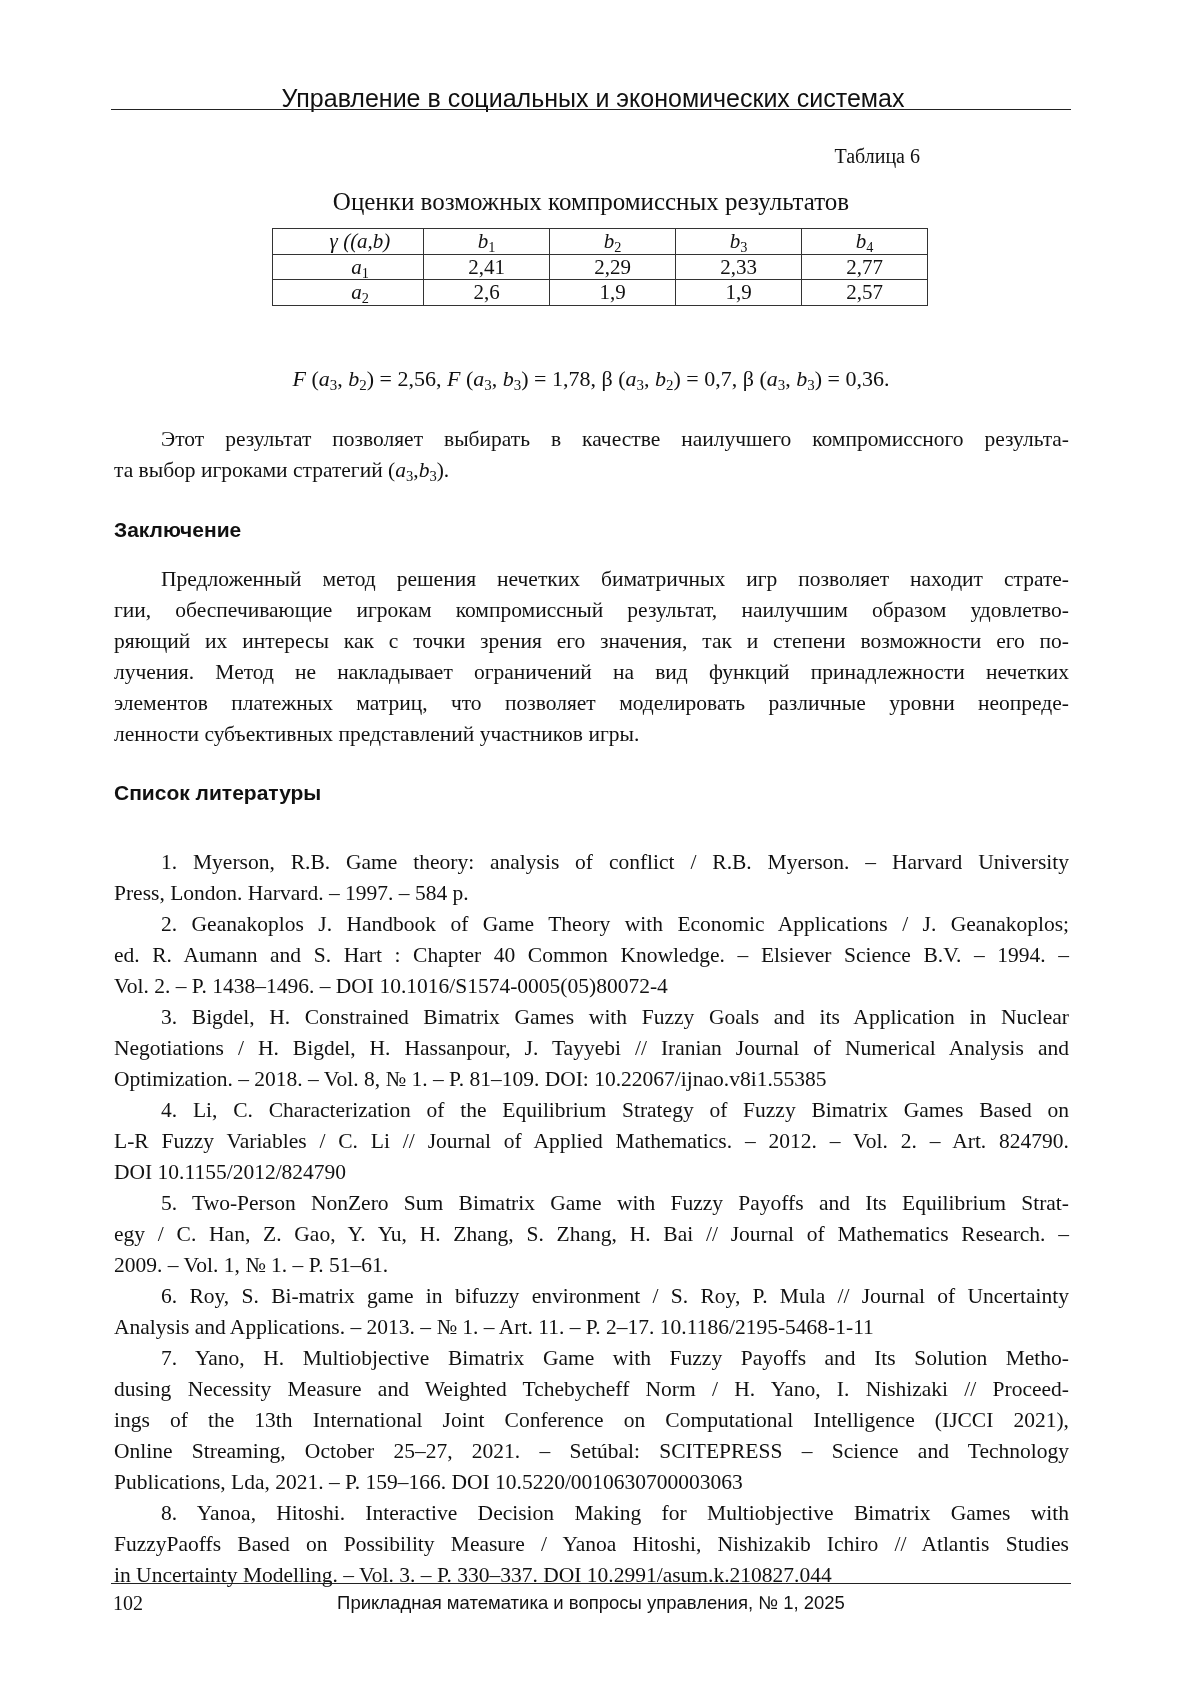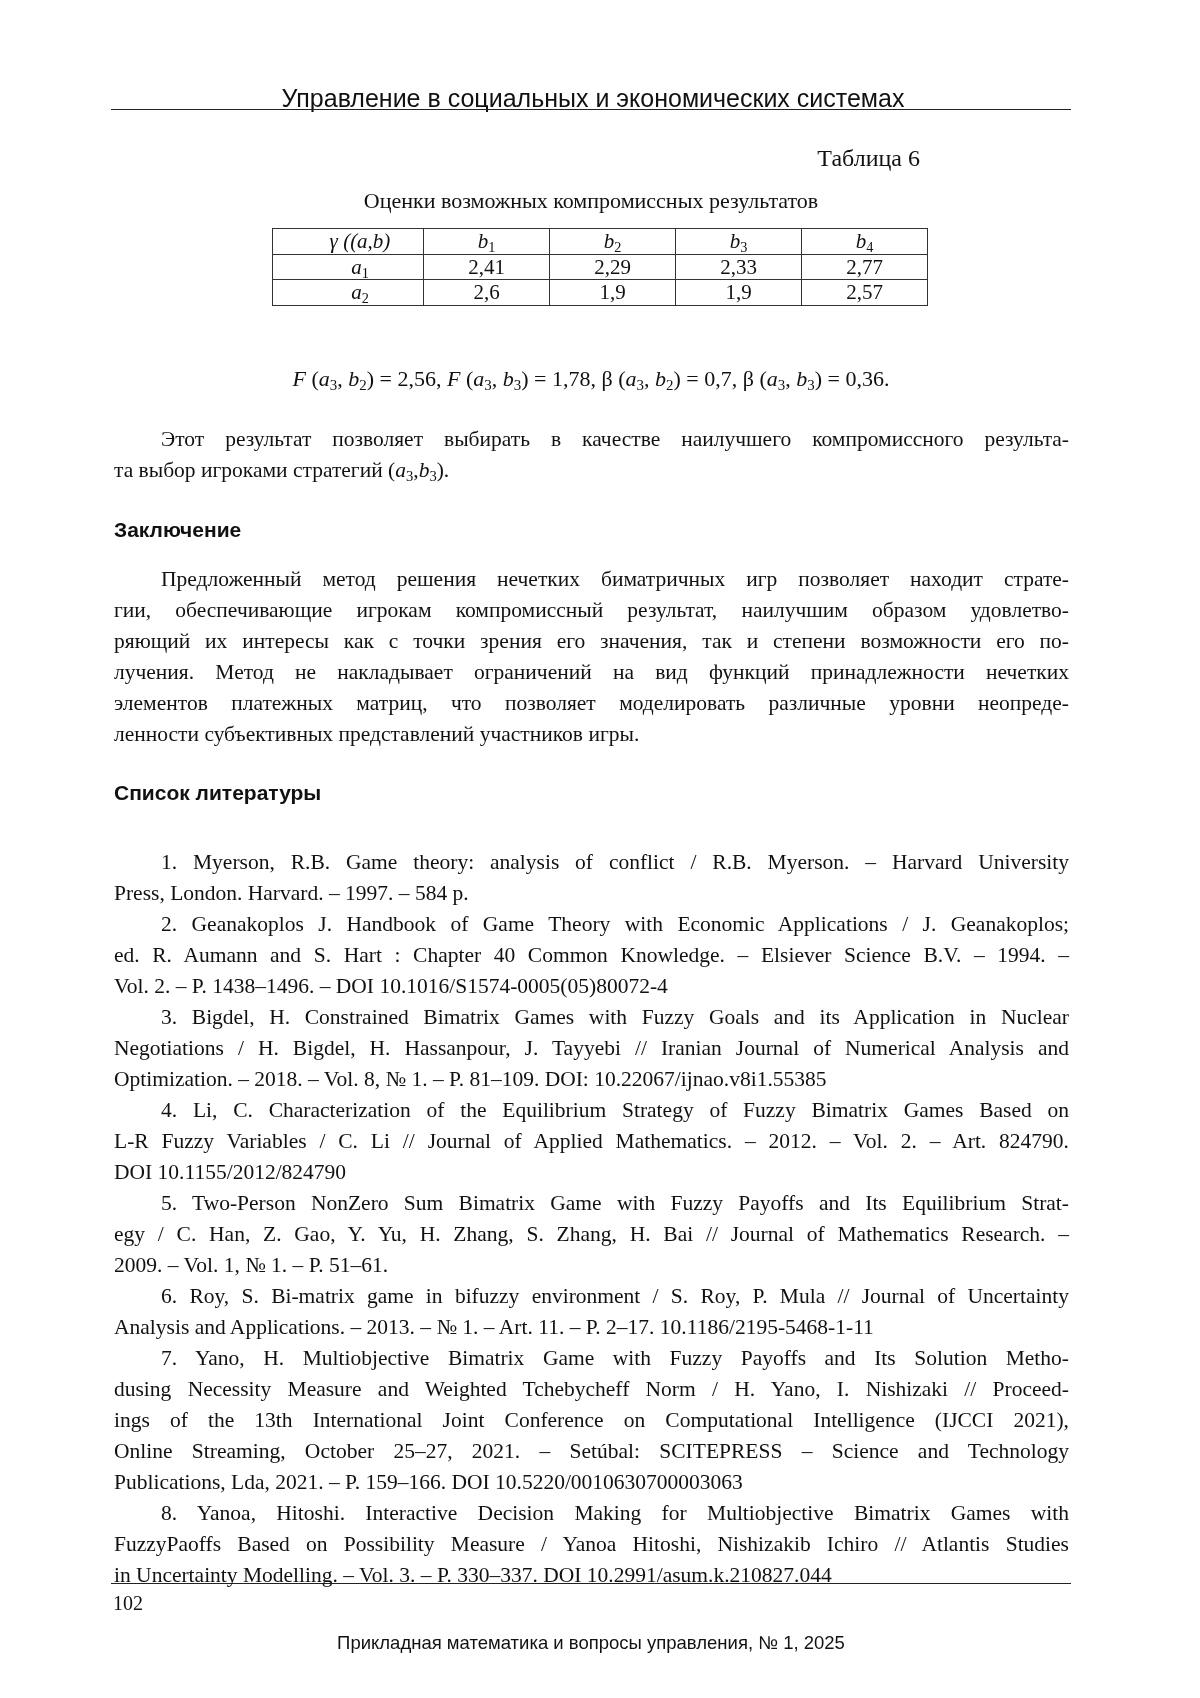--- a/index.html
+++ b/index.html
@@ -6,42 +6,42 @@
   body { width: 1200px; height: 1698px; position: relative; overflow: hidden; color: #111; }
   .serif { font-family: "Liberation Serif", "DejaVu Serif", serif; }
   .sans { font-family: "Liberation Sans", "DejaVu Sans", sans-serif; }
   .abs { position: absolute; }
 
   .running-header { left: 113px; width: 960px; top: 84px; text-align: center; font-size: 25px; }
   .rule { left: 111px; width: 960px; height: 0; border-top: 1.6px solid #222; }
   .rule.top { top: 109px; }
   .rule.bottom { top: 1583px; }
 
-  .table-label { left: 760px; width: 160px; top: 145px; font-size: 24px; text-align: right; }
-  .table-caption { left: 111px; width: 960px; top: 188px; font-size: 22px; text-align: center; }
+  .table-label { left: 760px; width: 160px; top: 145px; font-size: 20px; text-align: right; }
+  .table-caption { left: 111px; width: 960px; top: 188px; font-size: 25px; text-align: center; }
 
   table.est { position: absolute; left: 272px; top: 228px; border-collapse: collapse; font-size: 21px; }
   table.est td { border: 1.6px solid #333; height: 24.5px; padding: 0; text-align: center; line-height: 24px; }
   table.est td.c0 { width: 126px; padding-left: 24px; }
   table.est td.cn { width: 125px; }
   table.est .it { font-style: italic; }
   table.est .bold { font-weight: bold; font-style: italic; }
   sub { font-size: 0.68em; vertical-align: -0.25em; line-height: 0; font-style: normal; }
 
   .formula { left: 111px; width: 960px; top: 366px; text-align: center; font-size: 22px; }
   .formula i { font-style: italic; }
 
   .para { left: 114px; width: 955px; font-size: 21.5px; line-height: 31px; }
   .line { display: block; text-align: justify; text-align-last: justify; white-space: nowrap; height: 31px; }
   .line.last { text-align-last: left; }
   .line.indent { padding-left: 47px; }
   .heading { left: 114px; font-size: 21px; font-weight: bold; }
 
   .footer-page { left: 113px; top: 1592px; font-size: 20px; }
-  .footer-title { left: 111px; width: 960px; top: 1592px; font-size: 18.5px; text-align: center; margin-top: 40px; }
+  .footer-title { left: 111px; width: 960px; top: 1592px; font-size: 18.5px; text-align: center; }
 </style>
 </head>
 <body>
 
 <div class="abs sans running-header">Управление в социальных и экономических системах</div>
 <div class="abs rule top"></div>
 
 <div class="abs serif table-label">Таблица 6</div>
 <div class="abs serif table-caption">Оценки возможных компромиссных результатов</div>
 

